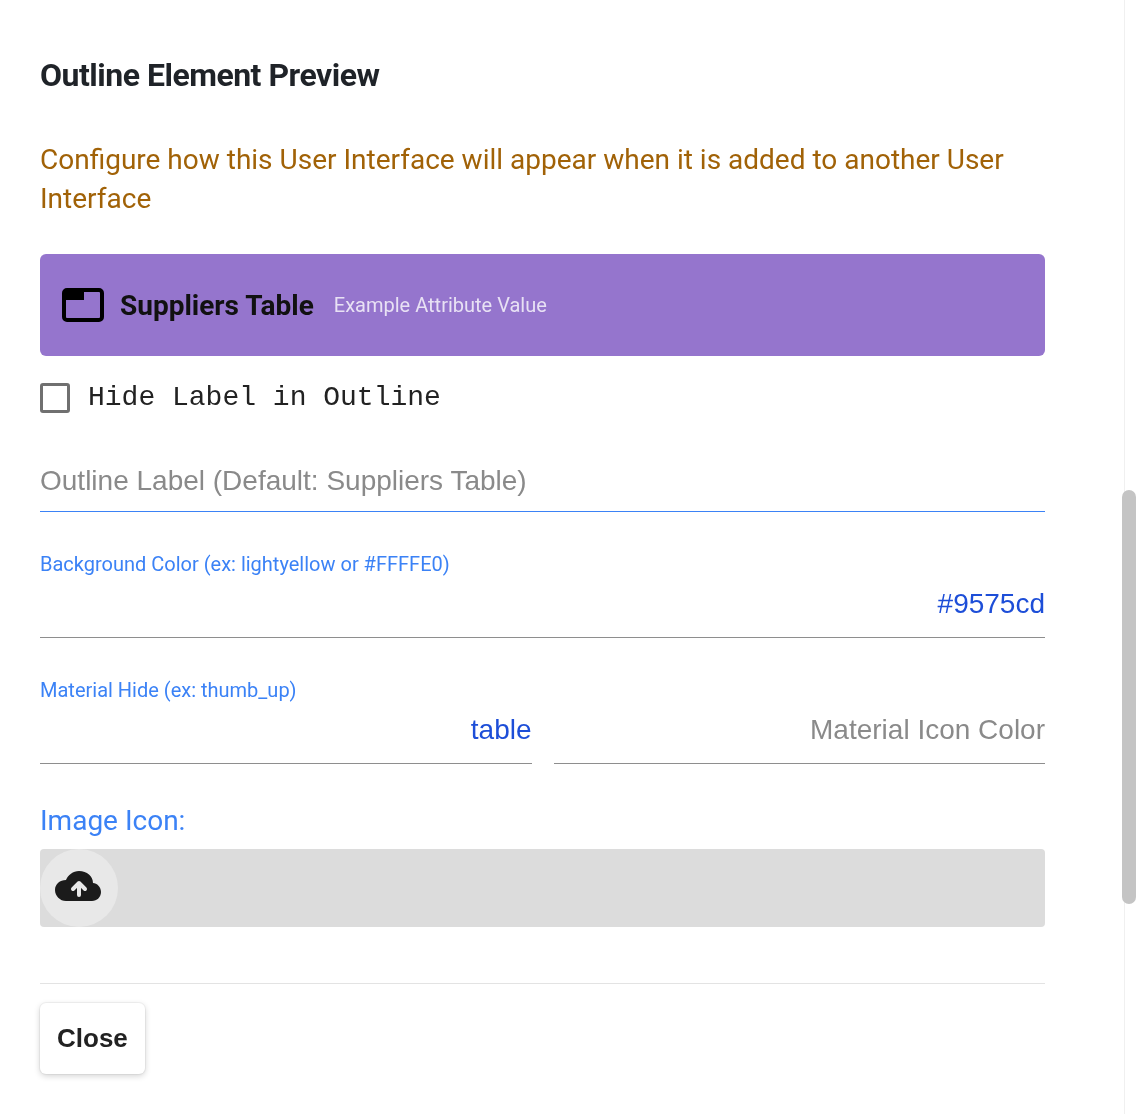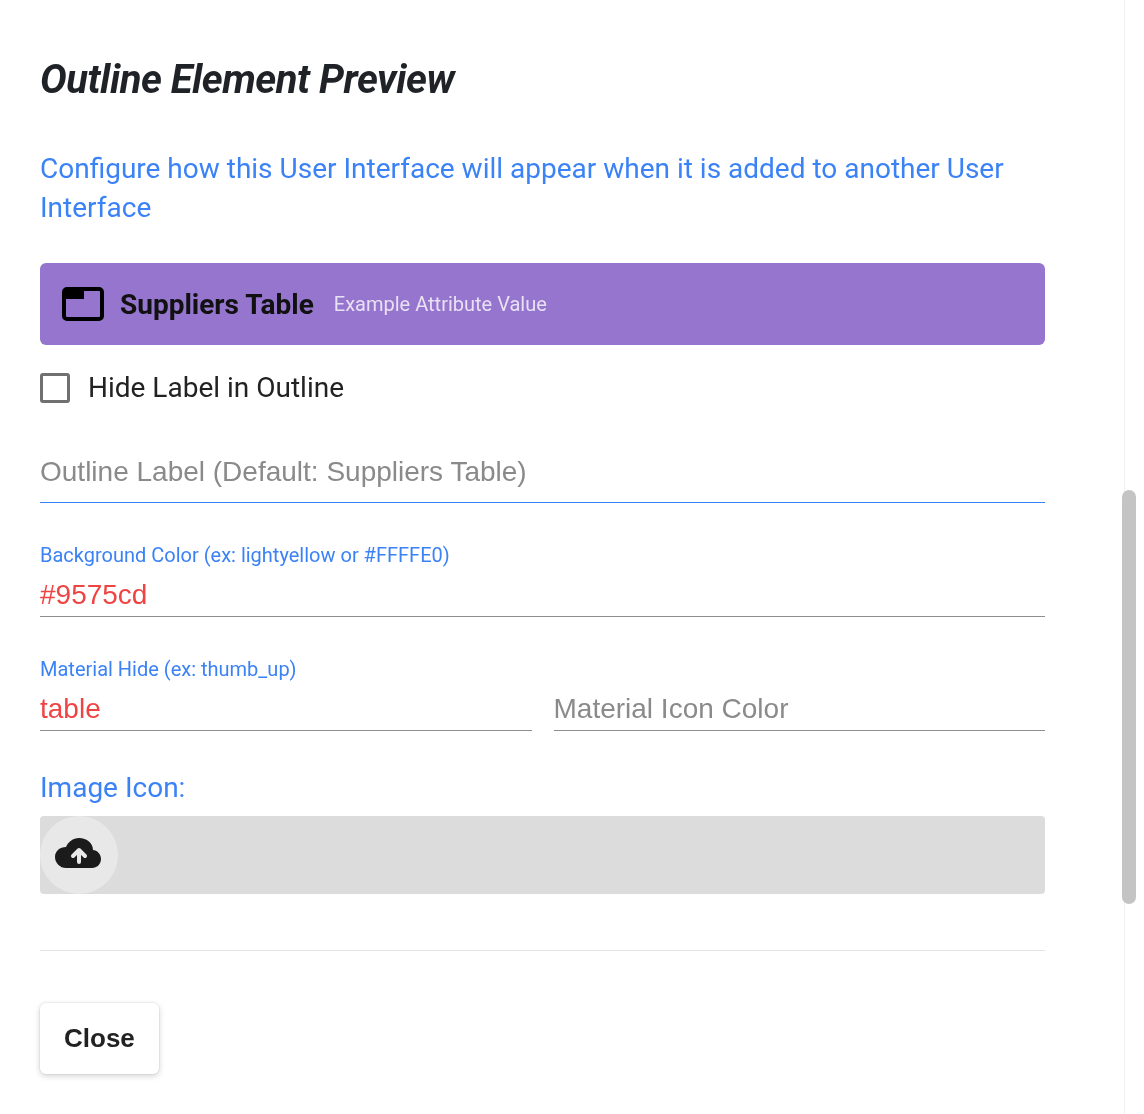--- a/index.html
+++ b/index.html
@@ -14,34 +14,33 @@
     height: 1114px;
     position: relative;
     overflow: hidden;
   }
   .content {
     padding: 56px 40px 40px 40px;
     width: 1085px;
   }
   h1.title {
     margin: 0 0 46px 0;
-    font-size: 40px;
+    font-size: 32px;
     font-weight: 700;
     letter-spacing: -0.5px;
-    font-style: italic;
   }
   .description {
     font-size: 28px;
     line-height: 1.4;
-    color: #3b82f6;
+    color: #a16207;
     margin: 0 0 36px 0;
   }
   .preview-bar {
     background: #9575cd;
-    height: 82px;
+    height: 102px;
     border-radius: 6px;
     display: flex;
     align-items: center;
     padding: 0 22px;
     gap: 16px;
     margin-bottom: 26px;
   }
   .preview-icon-box {
     width: 42px; height: 34px;
   }
@@ -68,20 +67,21 @@
   }
   .checkbox-box {
     width: 30px; height: 30px;
     border: 3px solid #707070;
     border-radius: 3px;
     flex-shrink: 0;
   }
   .checkbox-label {
     font-size: 28px;
     color: #222;
+    font-family: Liberation Mono, monospace;
   }
   .field {
     position: relative;
     margin-bottom: 40px;
   }
   .field.half-row {
     display: flex;
     gap: 22px;
     margin-bottom: 40px;
   }
@@ -93,24 +93,25 @@
     display: block;
     font-size: 20px;
     color: #3b82f6;
     margin-bottom: 8px;
   }
   .text-input {
     width: 100%;
     border: none;
     border-bottom: 1px solid #8e8e8e;
     font-size: 28px;
-    padding: 4px 0 5px 0;
+    padding: 4px 0 17px 0;
     outline: none;
     background: transparent;
-    color: #ef4444;
+    color: #1d4ed8;
+    text-align: right;
   }
   .text-input::placeholder {
     color: #8a8a8a;
   }
   .text-input.big-placeholder::placeholder {
     font-size: 28px;
   }
   .outline-label-input {
     width: 100%;
     border: none;
@@ -151,21 +152,21 @@
     border-top: 1px solid #e3e3e3;
     margin: 56px 0 0 0;
   }
   .close-btn {
     position: absolute;
     left: 40px;
     bottom: 40px;
     background: #fff;
     border: none;
     border-radius: 6px;
-    padding: 20px 24px;
+    padding: 20px 17px;
     font-size: 26px;
     font-weight: 600;
     color: #222;
     box-shadow: 0 2px 6px rgba(0,0,0,0.18), 0 0 0 1px rgba(0,0,0,0.04);
     cursor: pointer;
   }
   .scrollbar-track {
     position: absolute;
     right: 6px;
     top: 0;

